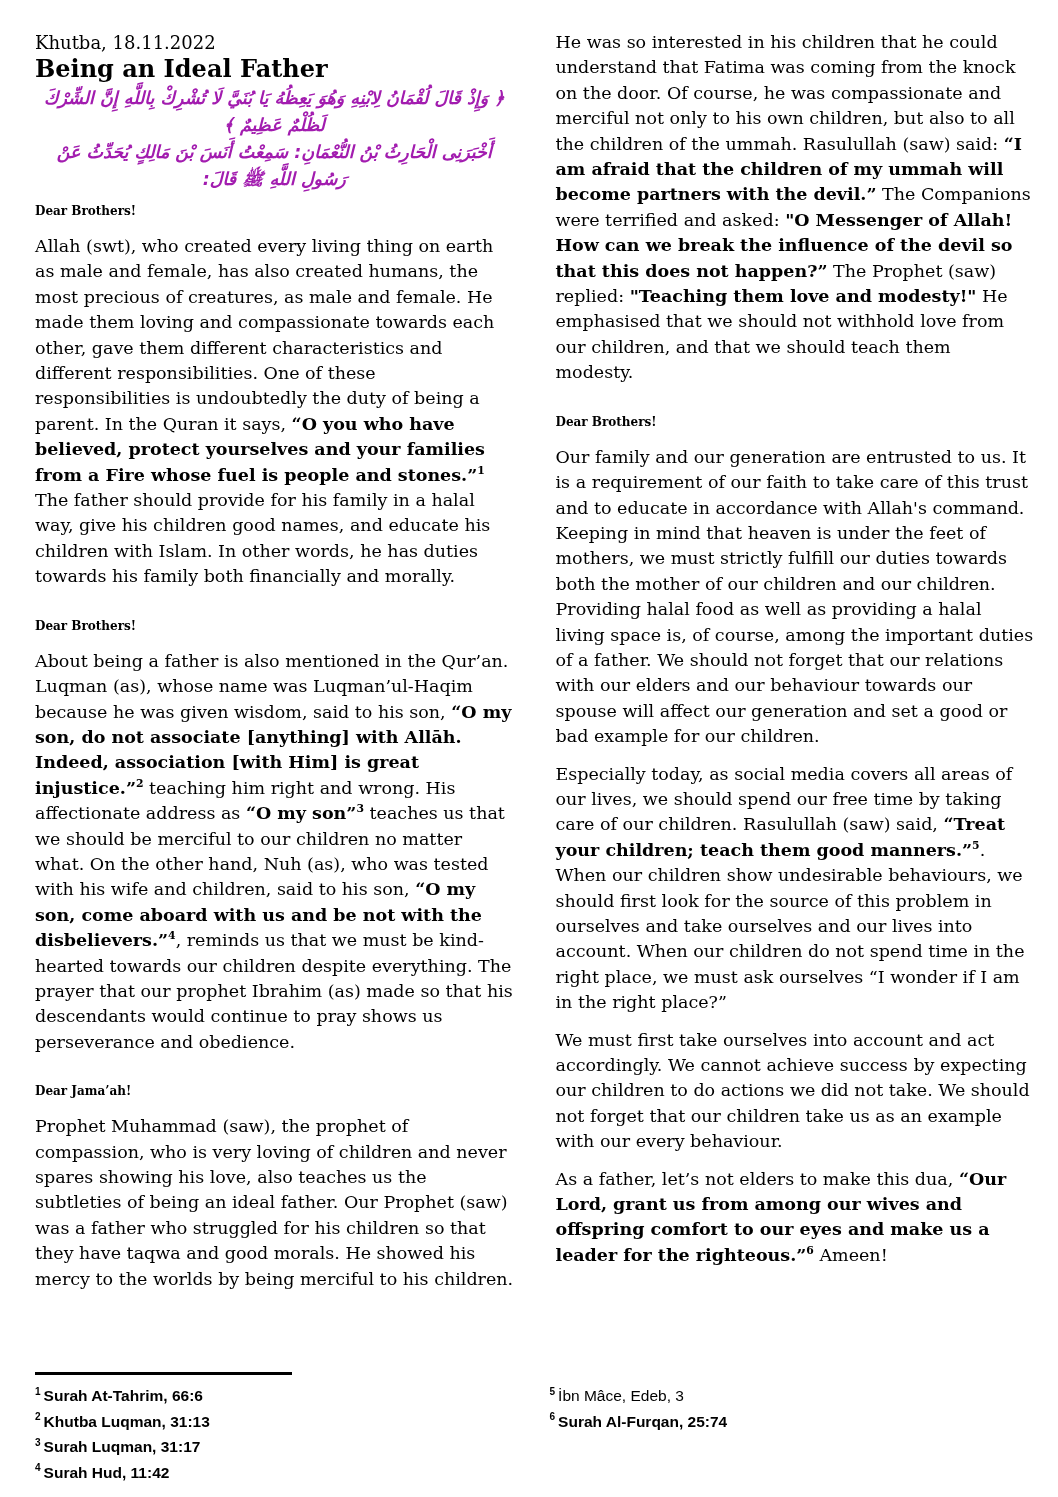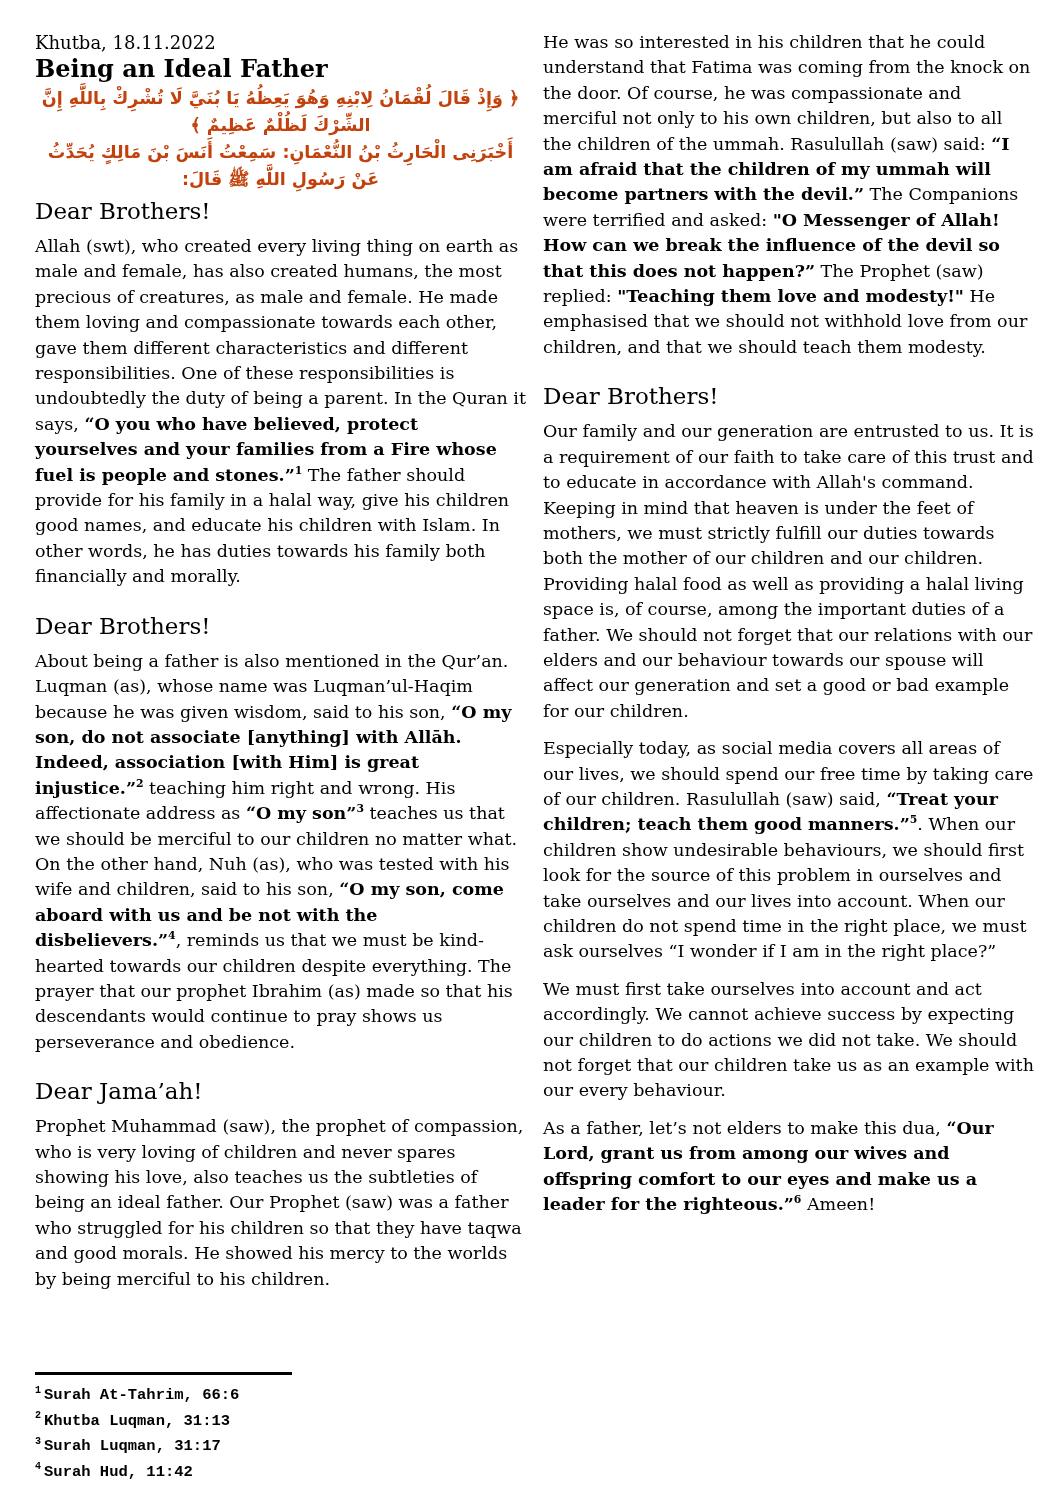--- a/index.html
+++ b/index.html
@@ -6,21 +6,21 @@
   body {
     width: 1058px; height: 1497px;
     background: #ffffff;
     color: #000000;
     font-family: "DejaVu Serif", serif;
     position: relative;
     overflow: hidden;
   }
   .columns {
     display: flex;
-    gap: 17px;
+    gap: 42px;
     padding: 30px 24px 0 35px;
   }
   .col {
     flex: 1;
     min-width: 0;
     font-size: 17.5px;
     line-height: 25.4px;
     text-align: left;
   }
   .date { font-size: 18px; line-height: 26px; }
@@ -28,23 +28,23 @@
   .arabic {
     direction: rtl;
     text-align: center;
     font-family: "DejaVu Sans", sans-serif;
     font-weight: bold;
     font-size: 17.5px;
     line-height: 27px;
     margin: 3px 0 4px 0;
   }
   h2.section-heading {
-    font-size: 23px;
+    font-size: 12px;
     line-height: 25px;
-    font-weight: normal;
+    font-weight: bold;
     margin: 24px 0 10px 0;
   }
   h2.section-heading.tight { margin-top: 6px; }
   p.body-para { margin: 0 0 12px 0; }
   p.body-para.gap-after { }
   p.body-para b { font-weight: bold; }
   sup.fn-ref {
     font-size: 0.62em;
     line-height: 0;
     vertical-align: super;
@@ -60,41 +60,41 @@
     font-size: 15.5px;
   }
   .fn-col { flex: 1; min-width: 0; }
   .fn-col-right { padding-top: 11px; }
   .fn-sep {
     width: 257px;
     height: 0;
     border-top: 3px solid #000000;
     margin: 0 0 8px 0;
   }
-  .fn-item { line-height: 25.5px; font-family: Liberation Mono, monospace; }
+  .fn-item { line-height: 25.5px; }
   .fn-item sup {
     font-size: 0.65em;
     line-height: 0;
     vertical-align: super;
     font-weight: bold;
     margin-right: 3px;
   }
   .fn-bold { font-weight: 700; }
   .fn-regular { font-weight: 400; }
 </style>
 </head>
 <body>
 
 <div class="columns">
 
   <div class="col">
     <div class="date">Khutba, 18.11.2022</div>
     <div class="doc-title">Being an Ideal Father</div>
 
-    <div class="arabic" style="color: #c2410c;">
+    <div class="arabic" style="color: #a21caf; font-style: italic;">
       <div>﴿ وَإِذْ قَالَ لُقْمَانُ لِابْنِهِ وَهُوَ يَعِظُهُ يَا بُنَيَّ لَا تُشْرِكْ بِاللَّهِ إِنَّ الشِّرْكَ لَظُلْمٌ عَظِيمٌ ﴾</div>
       <div>أَخْبَرَنِى الْحَارِثُ بْنُ النُّعْمَانِ: سَمِعْتُ أَنَسَ بْنَ مَالِكٍ يُحَدِّثُ عَنْ رَسُولِ اللَّهِ ﷺ قَالَ:</div>
     </div>
 
     <h2 class="section-heading tight">Dear Brothers!</h2>
     <p class="body-para"><span>Allah (swt), who created every living thing on earth as male and female, has also created humans, the most precious of creatures, as male and female. He made them loving and compassionate towards each other, gave them different characteristics and different responsibilities. One of these responsibilities is undoubtedly the duty of being a parent. In the Quran it says, </span><b>“O you who have believed, protect yourselves and your families from a Fire whose fuel is people and stones.”</b><sup class="fn-ref">1</sup><span> The father should provide for his family in a halal way, give his children good names, and educate his children with Islam. In other words, he has duties towards his family both financially and morally.</span></p>
 
     <h2 class="section-heading">Dear Brothers!</h2>
     <p class="body-para"><span>About being a father is also mentioned in the Qur’an. Luqman (as), whose name was Luqman’ul-Haqim because he was given wisdom, said to his son, </span><b>“O my son, do not associate [anything] with Allāh. Indeed, association [with Him] is great injustice.”</b><sup class="fn-ref">2</sup><span> teaching him right and wrong. His affectionate address as </span><b>“O my son”</b><sup class="fn-ref">3</sup><span>  teaches us that we should be merciful to our children no matter what. On the other hand, Nuh (as), who was tested with his wife and children, said to his son, </span><b>“O my son, come aboard with us and be not with the disbelievers.”</b><sup class="fn-ref">4</sup><span>, reminds us that we must be kind-hearted towards our children despite everything. The prayer that our prophet Ibrahim (as) made so that his descendants would continue to pray shows us perseverance and obedience.</span></p>
 
@@ -115,13 +115,17 @@
 </div>
 
 <div class="footnotes">
   <div class="fn-col">
     <div class="fn-sep"></div>
     <div class="fn-item fn-bold"><sup>1</sup><span>Surah At-Tahrim, 66:6</span></div>
     <div class="fn-item fn-bold"><sup>2</sup><span>Khutba Luqman, 31:13</span></div>
     <div class="fn-item fn-bold"><sup>3</sup><span>Surah Luqman, 31:17</span></div>
     <div class="fn-item fn-bold"><sup>4</sup><span>Surah Hud, 11:42</span></div>
   </div>
+  <div class="fn-col fn-col-right">
+    <div class="fn-item fn-regular"><sup>5</sup><span>İbn Mâce, Edeb, 3</span></div>
+    <div class="fn-item fn-bold"><sup>6</sup><span>Surah Al-Furqan, 25:74</span></div>
+  </div>
 </div>
 
 </body></html>

